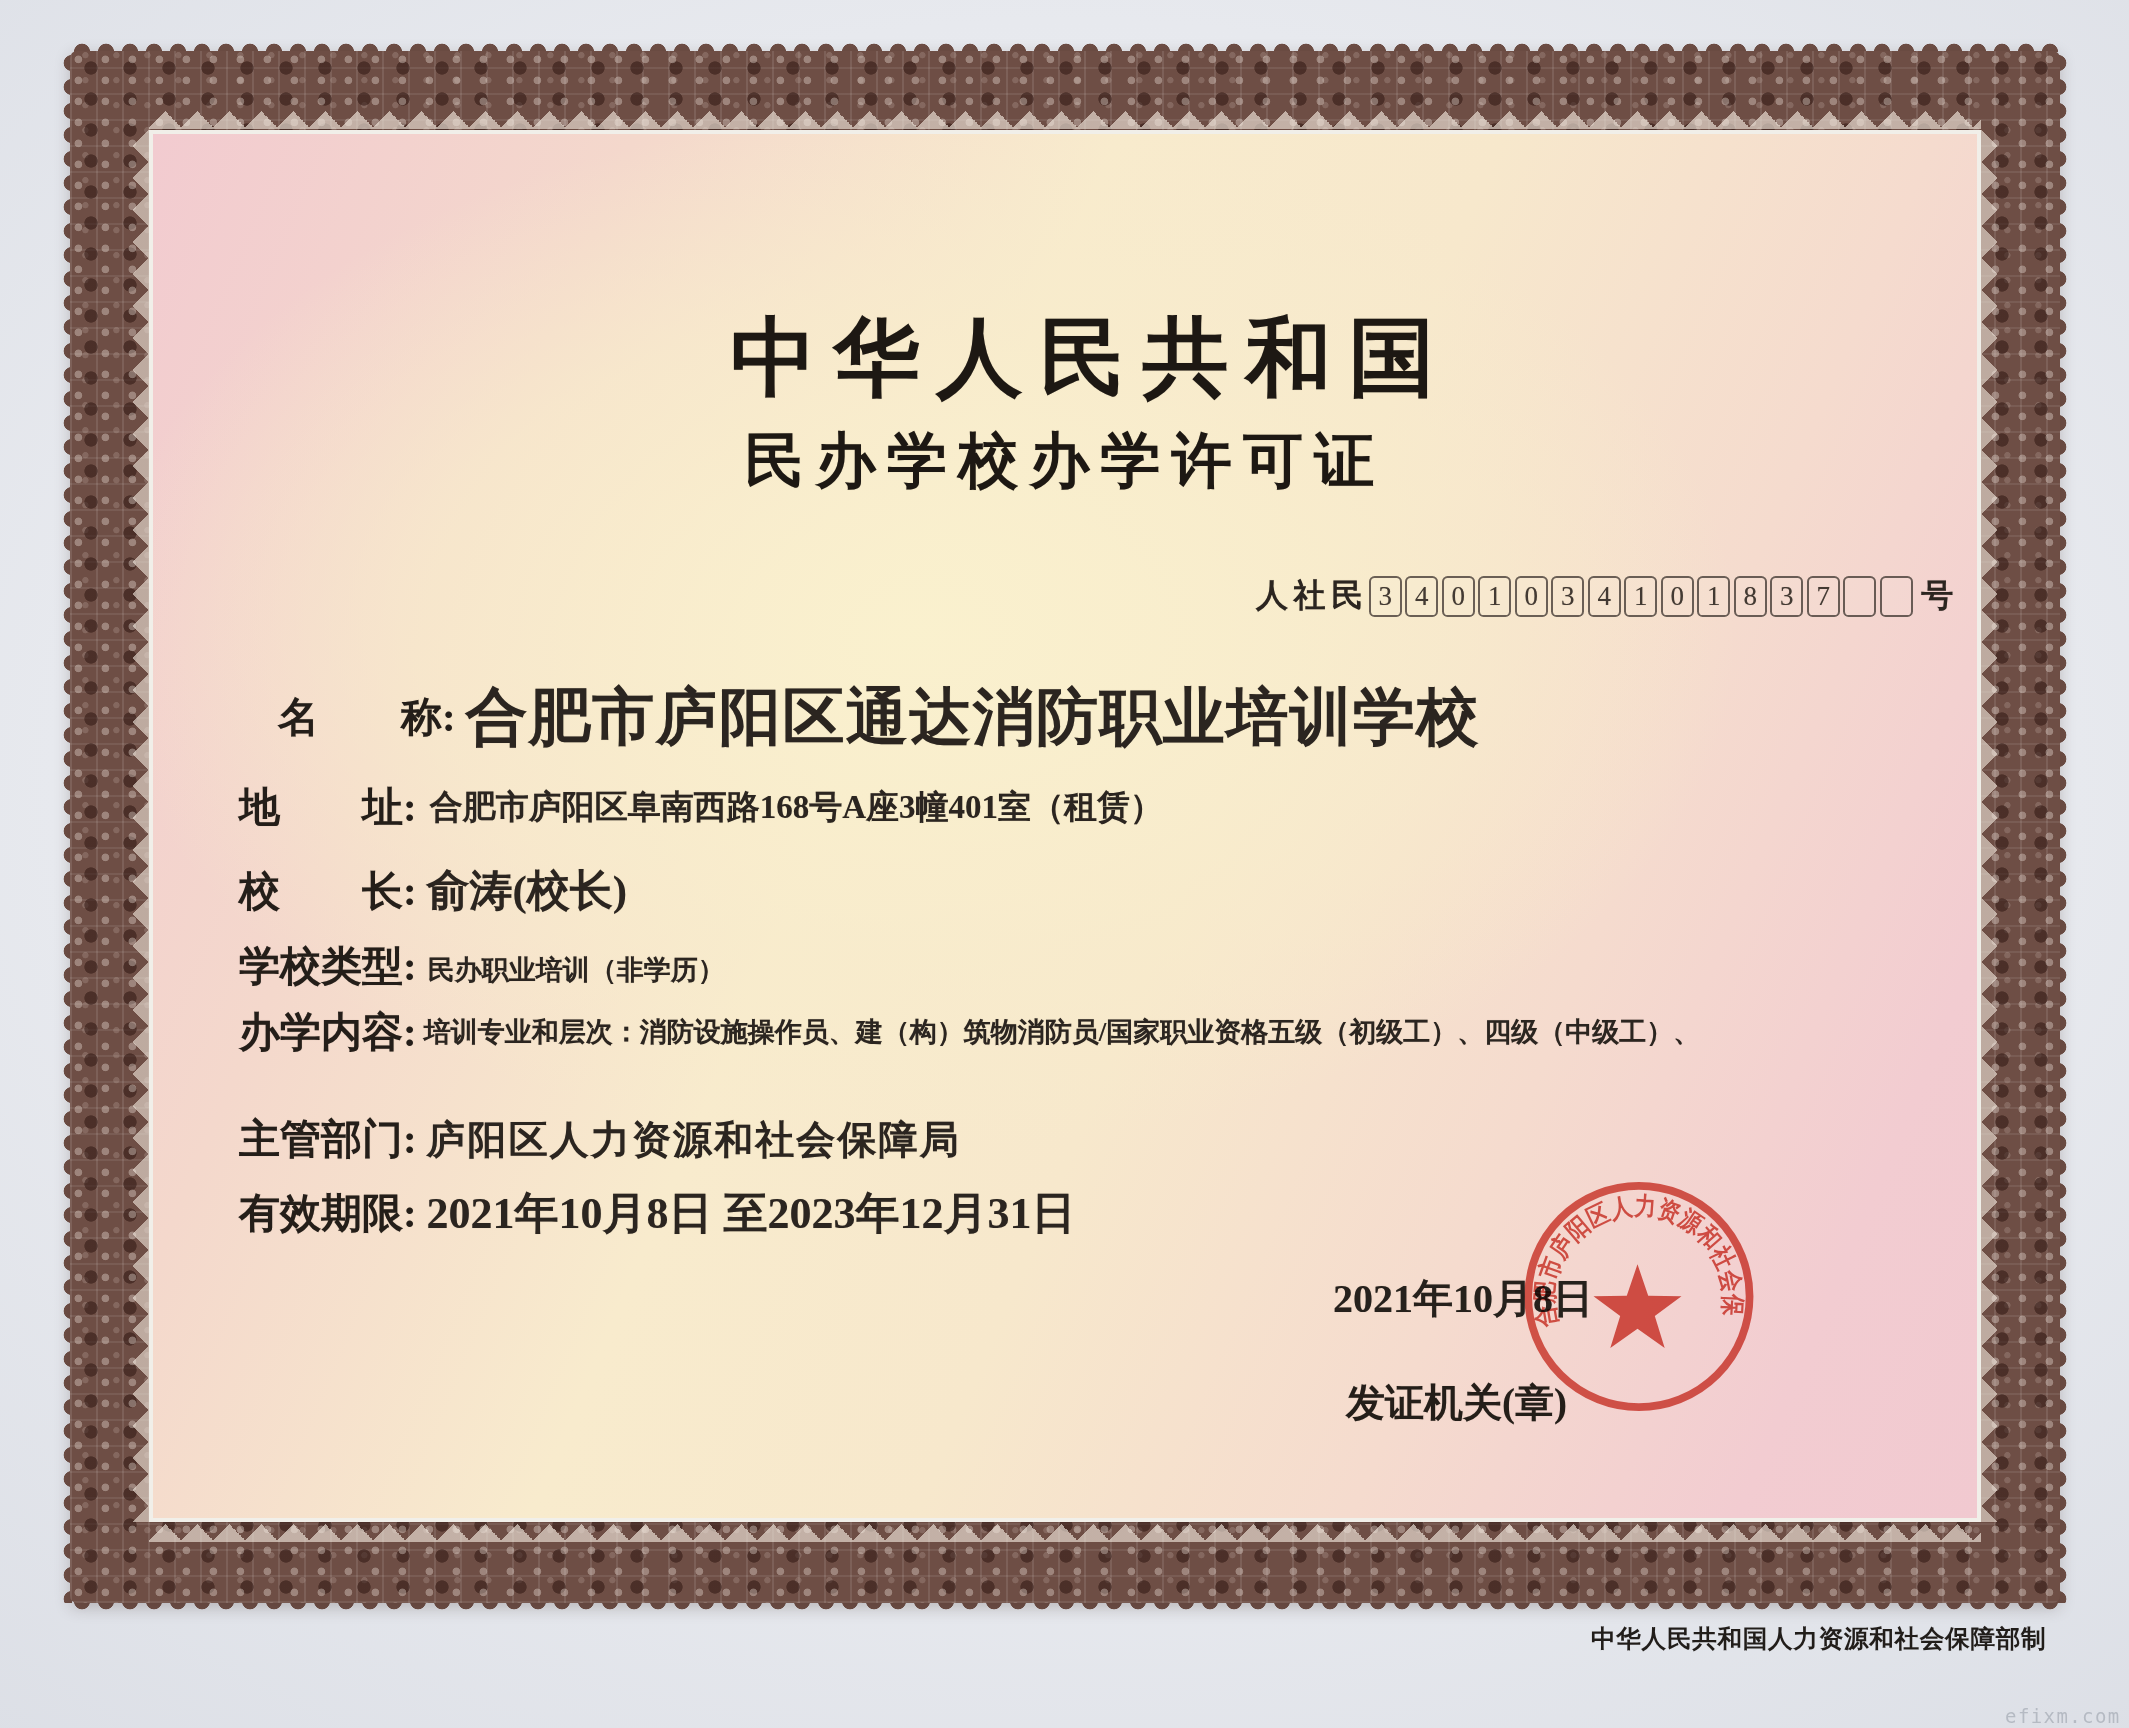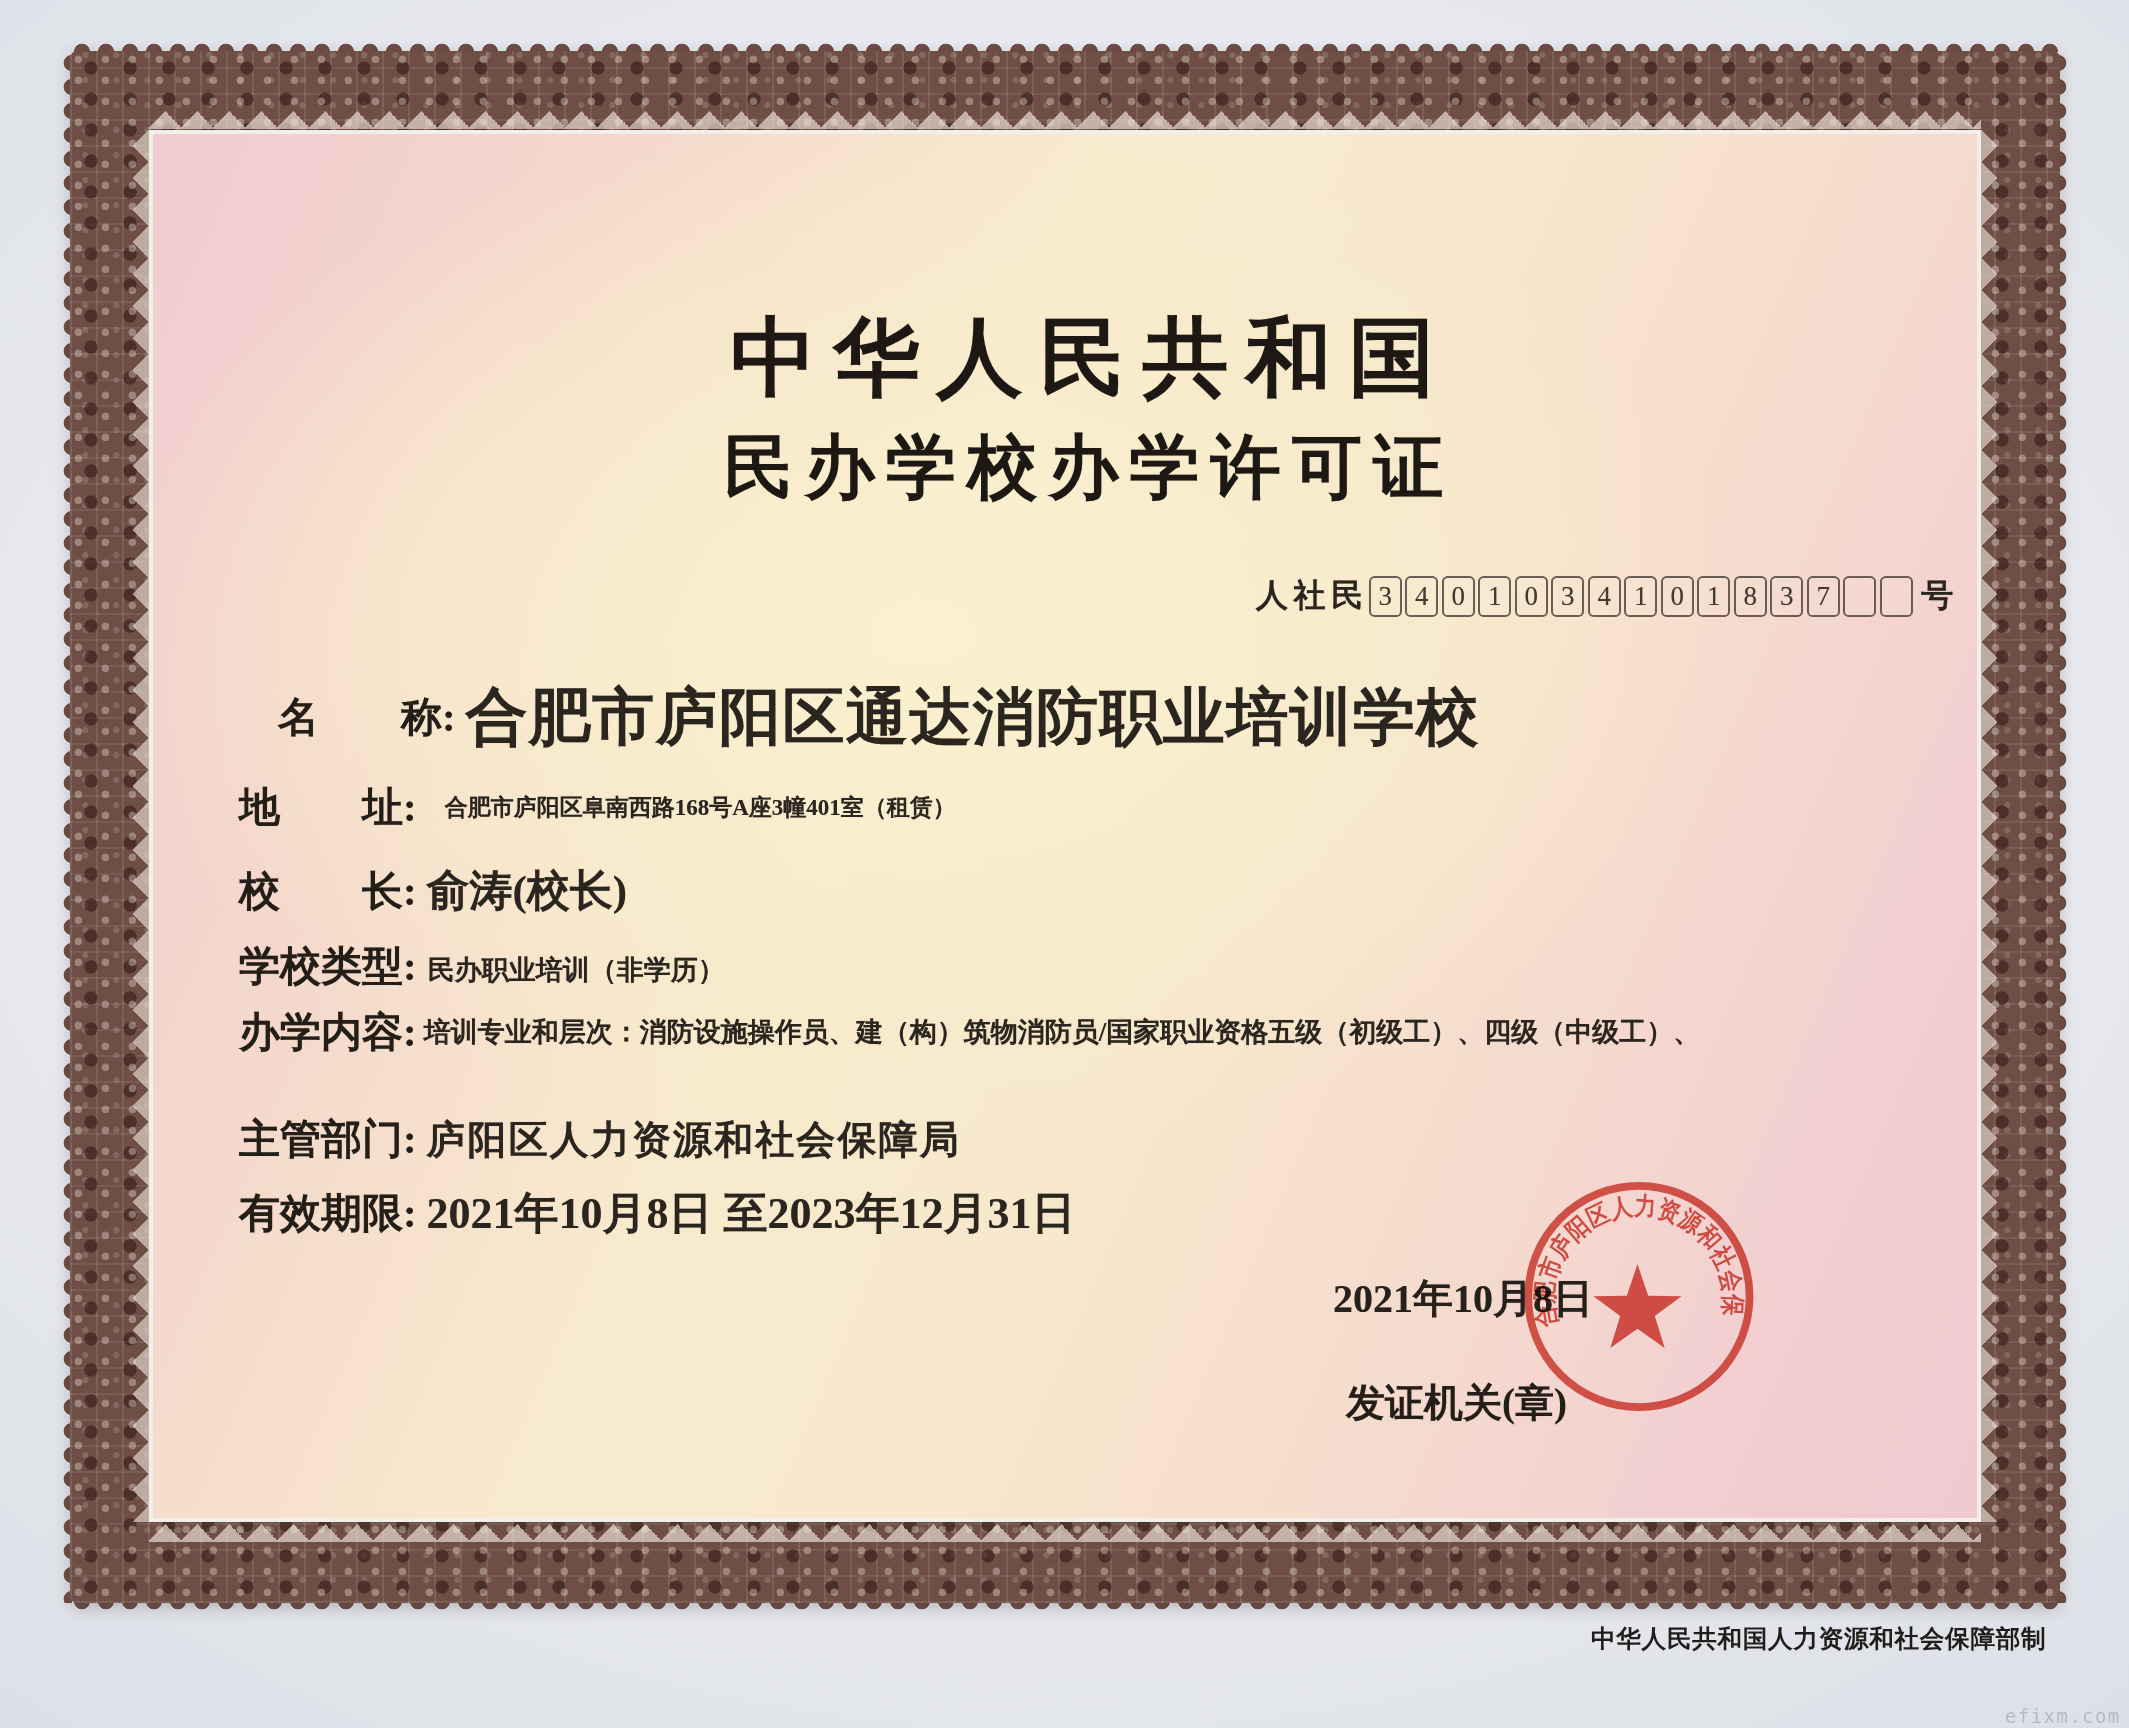--- a/index.html
+++ b/index.html
@@ -48,33 +48,33 @@
     border:4.2px solid #f1efe9; box-sizing:border-box;
     background:
       radial-gradient(ellipse 1052px 666px at 42% 36%, rgba(250,241,206,.95) 0%, rgba(248,236,204,.7) 48%, rgba(248,236,204,0) 78%),
       linear-gradient(113deg, #f2cbd0 0%, #f4d8cc 20%, #f8ebcd 40%, #f7e8cc 56%, #f5dbce 74%, #f2ccd1 90%, #f1c9d0 100%);
   }
   
   .t{position:absolute; white-space:nowrap; text-shadow:0 0 0.7px rgba(30,20,10,.35);}
   .title1{left:175px; top:300px; width:1832px; text-align:center;
     font-size:86px; font-weight:700; letter-spacing:17px; color:#1d1813;}
   .title2{left:149px; top:421px; width:1832px; text-align:center;
-    font-size:70px; font-weight:700; letter-spacing:11.2px; color:#1d1813;padding-left:24px;}
+    font-size:60px; font-weight:700; letter-spacing:11.2px; color:#1d1813;}
   .serial{left:1256px; top:574px; display:flex; align-items:center;}
   .serial-prefix{font-size:32px; font-weight:700; letter-spacing:5.6px; }
   .serial-boxes{display:flex; gap:3.5px; align-items:center;}
   .sbox{width:29px; height:37px; border:2.1px solid rgba(70,60,54,.8); border-radius:5.6px;
     display:flex; align-items:center; justify-content:center;
     font-size:27px; color:#433a33; background:rgba(255,255,255,.06);}
   .serial-suffix{font-size:32px; font-weight:700; margin-left:8.4px;}
   .row{position:absolute; left:239px; display:flex; align-items:center; white-space:nowrap;
     text-shadow:0 0 0.7px rgba(30,20,10,.35);}
   .lbl{font-size:41px; font-weight:700; color:#241e19;}
   .row-name{top:675px;margin-left:39px;}    .val-name{font-size:62px; font-weight:700; margin-left:9.8px; letter-spacing:1.4px;}
-  .row-address{top:780px;} .val-address{font-size:23px; font-weight:700; margin-left:28px;}
+  .row-address{top:780px;} .val-address{font-size:33px; font-weight:700; margin-left:13px;}
   .row-principal{top:862px;} .val-principal{font-size:43px; font-weight:700; margin-left:9.8px;}
   .row-type{top:939px;}   .val-type{font-size:27px; font-weight:700; margin-left:11.2px; margin-top:7px;}
   .row-scope{top:1005px;}
   .scope-lines{margin-left:7px; white-space:normal; width:1375px;}
   .scope-line{font-size:27px; font-weight:700; line-height:37px; white-space:nowrap;}
   .row-authority{top:1112px;} .val-authority{font-size:39px; font-weight:700; margin-left:9.8px; letter-spacing:2.1px;}
   .row-validity{top:1184px;}  .val-validity{font-size:44px; font-weight:700; margin-left:9.8px;}
   .issue-date{left:1333px; top:1271px; font-size:40px; font-weight:600; color:#26211c;}
   .issuer{left:1346px; top:1376px; font-size:39px; font-weight:700; color:#241e19;}
   .seal{position:absolute; left:1517px; top:1176px; width:248px; height:241px;

